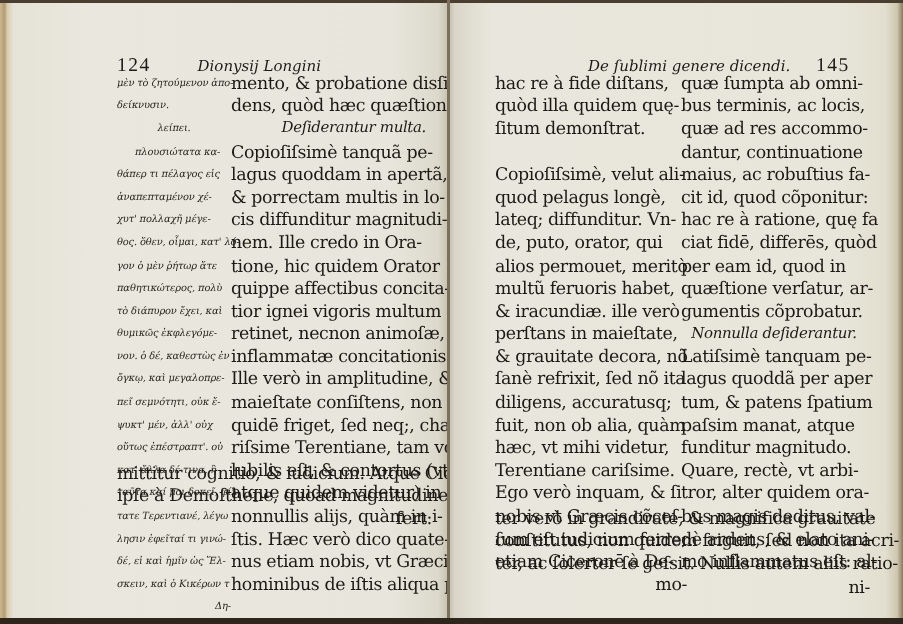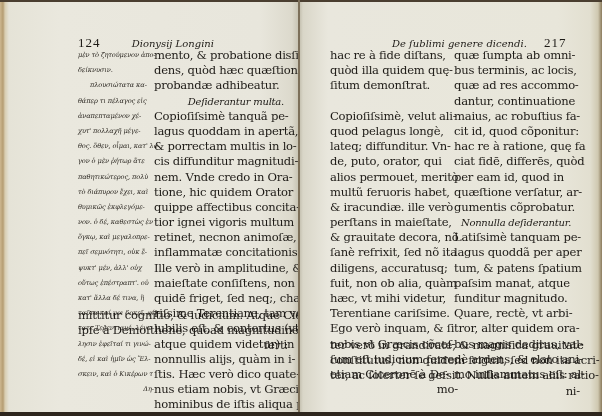--- a/index.html
+++ b/index.html
@@ -60,20 +60,21 @@
 
   <div class="page left">
     <div class="runhead">
       <span class="num">124</span>
       <span>Dionysij Longini</span>
     </div>
 
     <div class="col greek-col" id="greek-col">
         <div class="greek">μὲν τὸ ζητούμενον ἀπο-</div>
         <div class="greek">δείκνυσιν.</div>
+        <div class="greek" style="text-align: center;">λείπει.</div>
         <div class="greek" style="padding-left: 12px;">πλουσιώτατα κα-</div>
         <div class="greek">θάπερ τι πέλαγος εἰς</div>
         <div class="greek">ἀναπεπταμένον χέ-</div>
         <div class="greek">χυτ' πολλαχῆ μέγε-</div>
         <div class="greek">θος. ὅθεν, οἶμαι, κατ' λό-</div>
         <div class="greek">γον ὁ μὲν ῥήτωρ ἅτε</div>
         <div class="greek">παθητικώτερος, πολὺ</div>
         <div class="greek">τὸ διάπυρον ἔχει, καὶ</div>
         <div class="greek">θυμικῶς ἐκφλεγόμε-</div>
         <div class="greek">νον. ὁ δέ, καθεστὼς ἐν</div>
@@ -85,27 +86,26 @@
         <div class="greek">ταῦτα καί μοι δοκεῖ, φίλ-</div>
         <div class="greek">τατε Τερεντιανέ, λέγω</div>
         <div class="greek">λησιν ἐφεῖταί τι γινώ-</div>
         <div class="greek">δέ, εἰ καὶ ἡμῖν ὡς Ἕλ-</div>
         <div class="greek">σκειν, καὶ ὁ Κικέρων τ</div>
         <div class="greek" style="text-align: right; font-style: italic;">Δη-</div>
       </div>
     <div class="col latin-col" id="latin-col-left">
         <div class="line latin">mento, &amp; probatione disſi-</div>
         <div class="line latin">dens, quòd hæc quæſtioni</div>
-        <div class="line latin">probandæ adhibeatur.</div>
         <div class="line latin italic-head" style="text-align: right;">Deſiderantur multa.</div>
         <div class="line latin">Copioſiſsimè tanquã pe-</div>
         <div class="line latin">lagus quoddam in apertã,</div>
         <div class="line latin">&amp; porrectam multis in lo-</div>
         <div class="line latin">cis diffunditur magnitudi-</div>
-        <div class="line latin">nem. Vnde credo in Ora-</div>
+        <div class="line latin">nem. Ille credo in Ora-</div>
         <div class="line latin">tione, hic quidem Orator</div>
         <div class="line latin">quippe affectibus concita-</div>
         <div class="line latin">tior ignei vigoris multum</div>
         <div class="line latin">retinet, necnon animoſæ, &amp;</div>
         <div class="line latin">inflammatæ concitationis.</div>
         <div class="line latin">Ille verò in amplitudine, &amp;</div>
         <div class="line latin">maieſtate conſiſtens, non</div>
         <div class="line latin">quidē friget, ſed neq;, cha-</div>
         <div class="line latin">riſsime Terentiane, tam vo-</div>
         <div class="line latin">lubilis eſt, &amp; contortus (vt</div>
@@ -118,21 +118,21 @@
     <div class="full-col latin" id="left-full">
         <div class="line">mittitur cognitio, &amp; iudicium. Atque Cicero</div>
         <div class="line">ipſe à Demoſthene, quoad magnitudinem dif-</div>
         <div class="line" style="text-align: right;">fert:</div>
       </div>
   </div>
 
   <div class="page right">
     <div class="runhead">
       <span>De ſublimi genere dicendi.</span>
-      <span class="num">217</span>
+      <span class="num">145</span>
     </div>
 
     <div class="col col-a" id="right-col-a">
         <div class="line latin">hac re à fide diſtans,</div>
         <div class="line latin">quòd illa quidem quę-</div>
         <div class="line latin">ſitum demonſtrat.</div>
         <div class="line latin">&nbsp;</div>
         <div class="line latin">Copioſiſsimè, velut ali-</div>
         <div class="line latin">quod pelagus longè,</div>
         <div class="line latin">lateq; diffunditur. Vn-</div>

